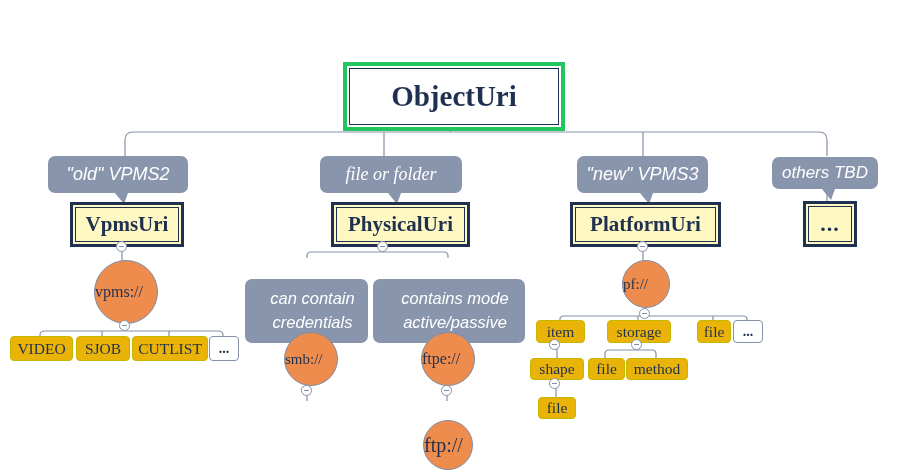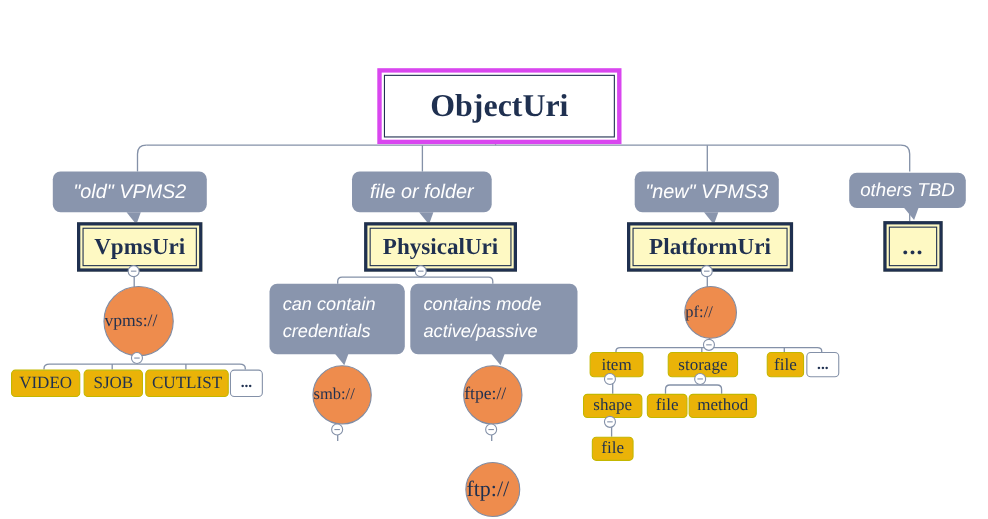--- a/index.html
+++ b/index.html
@@ -2,38 +2,38 @@
 <html><head>
 <meta charset="utf-8">
 <style>
   html,body{margin:0;padding:0;background:#ffffff;}
   .canvas{position:relative;width:898px;height:472px;background:#ffffff;overflow:hidden;
           font-family:"Liberation Sans","DejaVu Sans",sans-serif;}
   svg.wires{position:absolute;left:0;top:0;z-index:0;}
 
   
   .rootbox{position:absolute;left:343px;top:62px;width:214px;height:61px;background:#fff;
-           border:4px solid #d946ef;z-index:2;display:flex;align-items:center;justify-content:center;}
+           border:4px solid #22c55e;z-index:2;display:flex;align-items:center;justify-content:center;}
   .rootbox::before{content:"";position:absolute;inset:2px;border:1.5px solid #1f3050;}
   .rootbox span{position:relative;font-family:"Liberation Serif","DejaVu Serif",serif;
            font-weight:bold;font-size:29px;color:#1f3050;}
   .classbox{position:absolute;background:#fef9c3;border:3px solid #1f3050;z-index:2;
            display:flex;align-items:center;justify-content:center;}
   .classbox::before{content:"";position:absolute;inset:2px;border:1px solid #1f3050;}
   .classbox span{position:relative;font-family:"Liberation Serif","DejaVu Serif",serif;
            font-weight:bold;font-size:21px;color:#1f3050;}
 
   
   .bubble{position:absolute;background:#8995ad;border-radius:7px;z-index:2;color:#fff;
           font-style:italic;display:flex;align-items:center;justify-content:center;font-size:18px;}
   .bubble::after{content:"";position:absolute;top:99%;left:50%;margin-left:-3px;width:0;height:0;
           border-style:solid;border-width:11px 4px 0 9px;
           border-color:#8995ad transparent transparent transparent;}
   .bubble.note{font-size:16.5px;line-height:1.45;justify-content:flex-start;
-          padding:0 0 0 12px;text-align:left;}
+          padding:0 0 0 12px;text-align:center;margin-top:21px;}
 
   
   .circle{position:absolute;background:#ee8c4d;border:1.5px solid #808ca3;border-radius:50%;
           z-index:2;display:flex;align-items:center;
           font-family:"Liberation Serif","DejaVu Serif",serif;color:#1f3050;}
 
   
   .leaf{position:absolute;background:#eab308;border:1.4px solid #c3b700;border-radius:4px;z-index:2;
         display:flex;align-items:center;justify-content:center;
         font-family:"Liberation Serif","DejaVu Serif",serif;color:#1f3050;font-size:15.5px;}
@@ -105,21 +105,21 @@
   <div class="leaf" style="left:76px;top:336px;width:52px;height:23px;">
     <span>SJOB</span>
   </div>
   <div class="leaf" style="left:132px;top:336px;width:74px;height:23px;">
     <span>CUTLIST</span>
   </div>
   <div class="more" style="left:209px;top:336px;width:28px;height:23px;">
     <span>...</span>
   </div>
 
-  <div class="bubble" style="left:320px;top:156px;width:127px;height:37px;">
+  <div class="bubble" style="left:320px;top:156px;width:142px;height:37px;font-family:Liberation Serif, serif;">
     <span>file or folder</span>
   </div>
   <div class="classbox" style="left:331px;top:202px;width:133px;height:39px;">
     <span>PhysicalUri</span>
   </div>
   <div class="bubble note" style="left:245px;top:258px;width:111px;height:64px;">
     <span>can contain credentials</span>
   </div>
   <div class="bubble note" style="left:373px;top:258px;width:140px;height:64px;">
     <span>contains mode active/passive</span>

